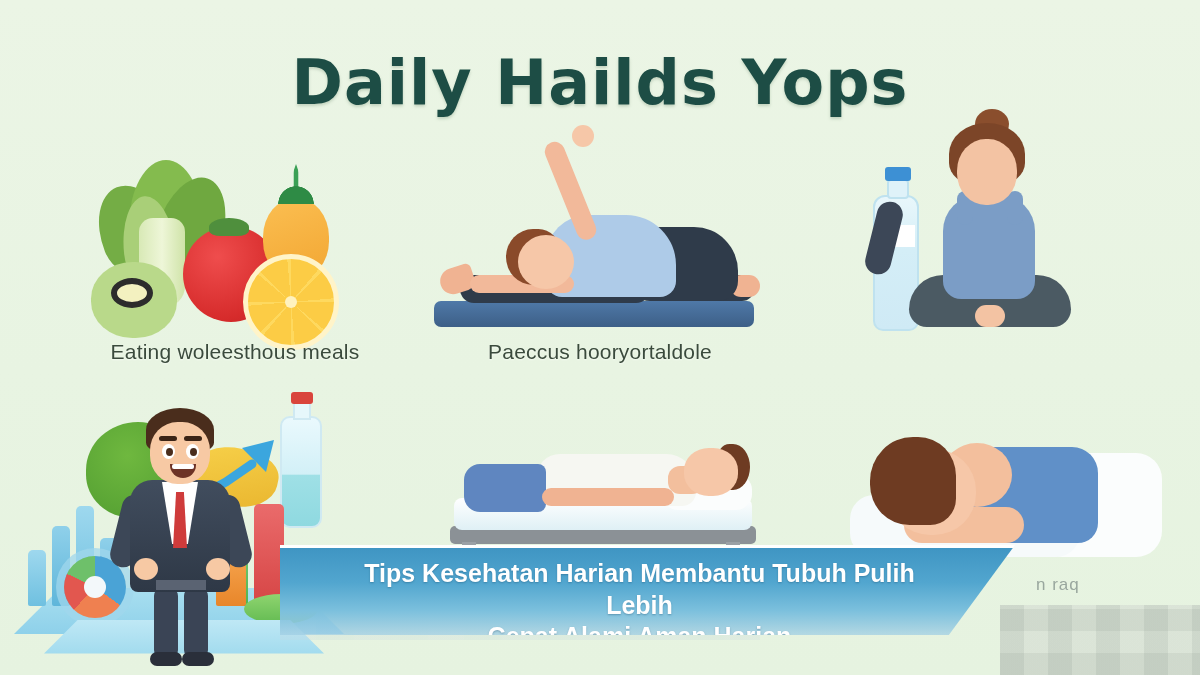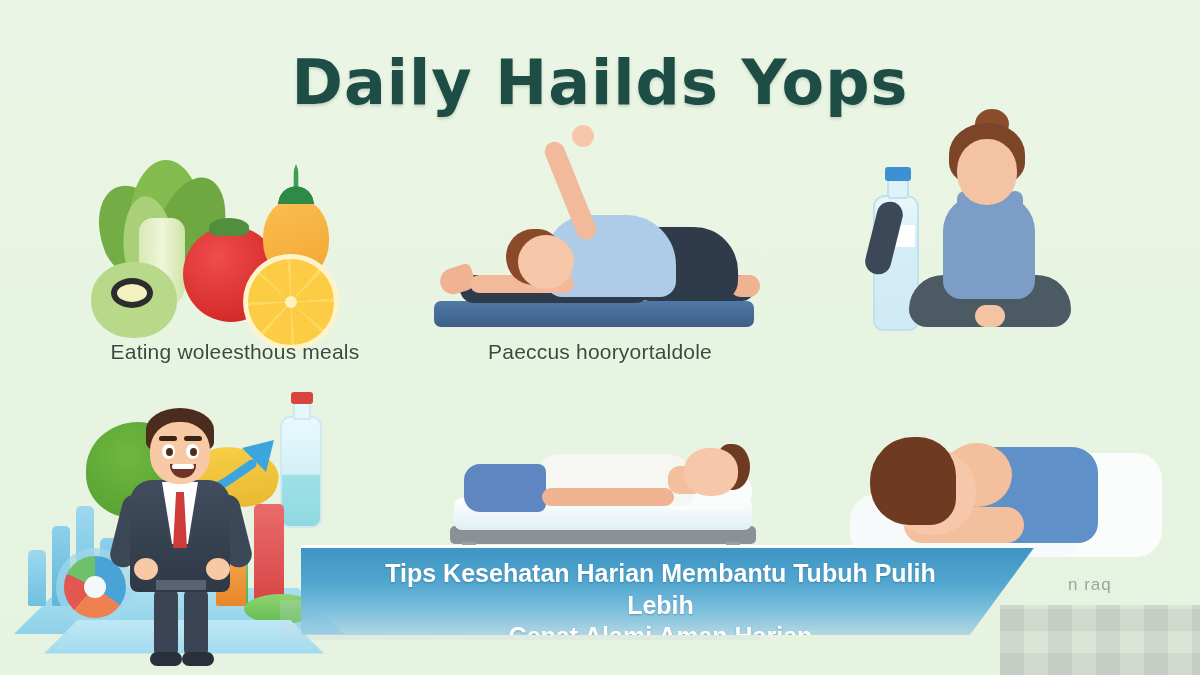--- a/index.html
+++ b/index.html
@@ -199,35 +199,35 @@
   .m-shoeR{position:absolute;left:72px;top:244px;width:32px;height:14px;border-radius:7px;background:#2a2f3a;}
   .m-armL{position:absolute;left:6px;top:86px;width:26px;height:74px;border-radius:14px;
        background:#3c4757;transform:rotate(14deg);}
   .m-armR{position:absolute;left:110px;top:86px;width:26px;height:74px;border-radius:14px;
        background:#3c4757;transform:rotate(-14deg);}
   .m-handL{position:absolute;left:24px;top:150px;width:24px;height:22px;border-radius:50%;background:#f7c9a4;}
   .m-handR{position:absolute;left:96px;top:150px;width:24px;height:22px;border-radius:50%;background:#f7c9a4;}
 
   
   #banner{
-    position:absolute;left:301px;top:545px;width:735px;height:90px;
+    position:absolute;left:280px;top:545px;width:735px;height:90px;
     background:linear-gradient(180deg,#3f95c3 0%,#52a6cf 40%,#7cc0dd 72%,rgba(160,206,228,.72) 100%);
     border-top:3px solid #ffffff;
     clip-path:polygon(0 0,100% 0,91% 100%,0 100%);
     box-sizing:border-box;
   }
   #banner .btext{
     padding:10px 70px 0 54px;text-align:center;color:#ffffff;
     font-size:25px;font-weight:700;line-height:1.26;
     text-shadow:0 1px 2px rgba(20,70,100,.35);
   }
 
   
   #ghost-text{
-    position:absolute;left:1068px;top:575px;font-size:17px;color:#8c9a93;
+    position:absolute;left:1036px;top:575px;font-size:17px;color:#8c9a93;
     letter-spacing:1px;opacity:.85;
   }
   #mosaic{
     position:absolute;left:1000px;top:605px;width:200px;height:70px;
     background:
       repeating-linear-gradient(90deg,rgba(170,180,170,.30) 0 24px,rgba(210,218,206,.22) 24px 48px),
       repeating-linear-gradient(0deg,rgba(160,172,160,.26) 0 22px,rgba(215,224,210,.18) 22px 44px),
       #dfe9dc;
     filter:blur(.4px);
   }

